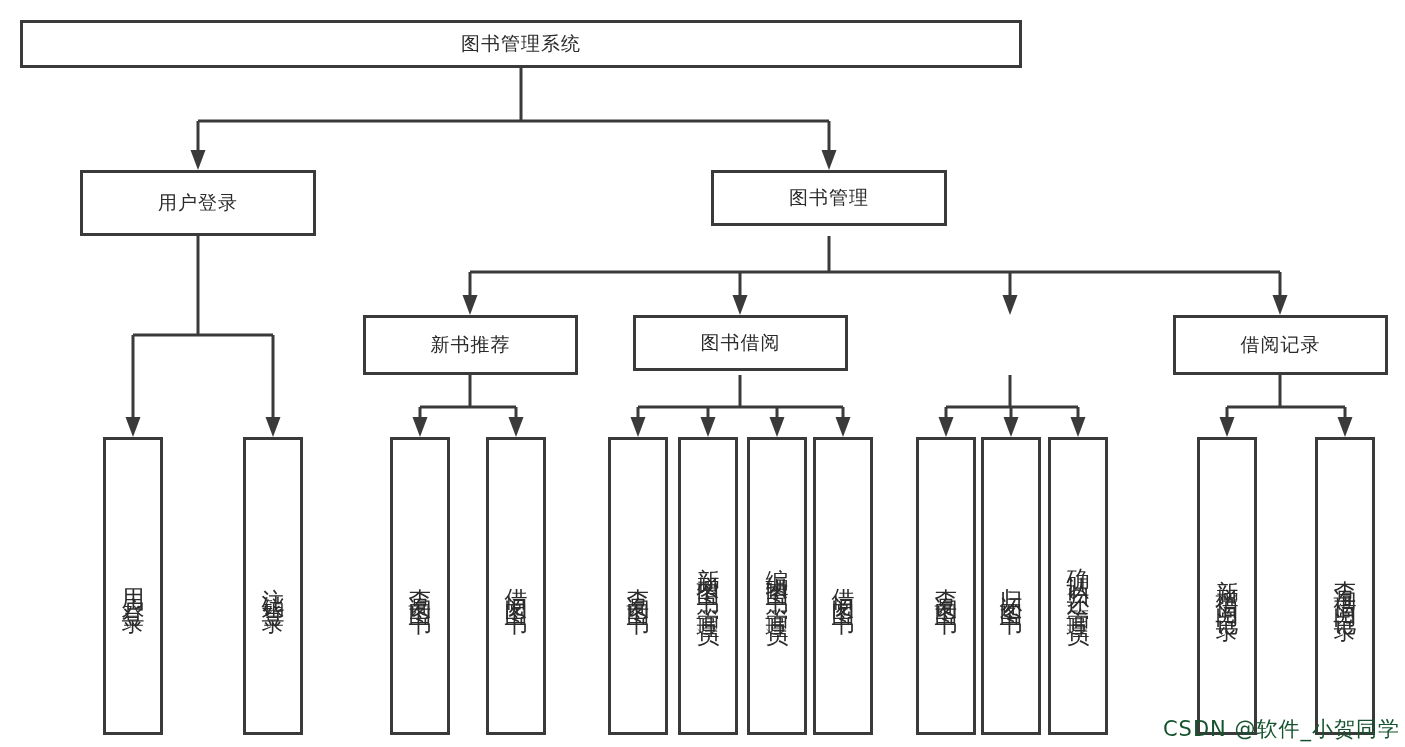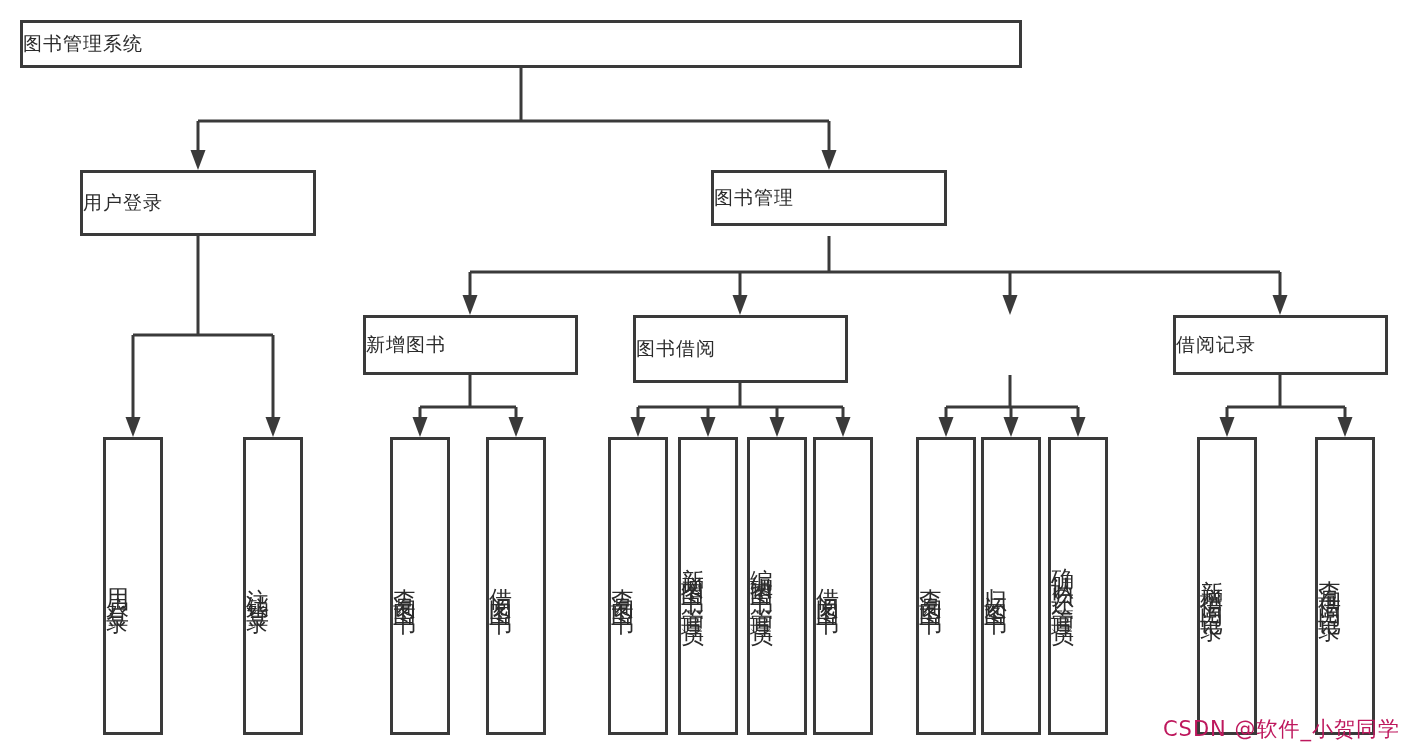--- a/index.html
+++ b/index.html
@@ -9,31 +9,31 @@
   .stage { position: absolute; inset: 0; width: 1405px; height: 747px; }
 
   svg.connectors { position: absolute; left: 0; top: 0; z-index: 1; }
 
   .node {
     position: absolute;
     border: 3px solid #3a3a3a;
     background: #ffffff;
     display: flex;
     align-items: center;
-    justify-content: flex-start;
+    justify-content: center;
     color: #2b2b2b;
     z-index: 2;
   }
   .h-node { font-size: 19px; letter-spacing: 1px; }
 
   .node-root   { left: 20px;   top: 20px;  width: 1002px; height: 48px; }
   .node-login  { left: 80px;   top: 170px; width: 236px;  height: 66px; }
   .node-mgmt   { left: 711px;  top: 170px; width: 236px;  height: 56px; }
   .node-mod0   { left: 363px;  top: 315px; width: 215px;  height: 60px; }
-  .node-mod1   { left: 633px;  top: 315px; width: 215px;  height: 68px; }
+  .node-mod1   { left: 633px;  top: 315px; width: 215px;  height: 56px; }
   .node-mod2   { left: 903px;  top: 315px; width: 215px;  height: 60px; }
   .node-mod3   { left: 1173px; top: 315px; width: 215px;  height: 60px; }
 
   .v-node { top: 437px; width: 60px; height: 298px; }
   .v-node .vtext {
     writing-mode: vertical-rl;
     text-orientation: mixed;
     font-size: 23px;
     letter-spacing: 8px;
     line-height: 1;
@@ -52,21 +52,21 @@
   .lf-9  { left: 981px; }
   .lf-10 { left: 1048px; }
   .lf-11 { left: 1197px; }
   .lf-12 { left: 1315px; }
 
   .watermark {
     position: absolute;
     right: 5px;
     bottom: 4px;
     font-size: 21px;
-    color: #be185d;
+    color: #14532d;
     letter-spacing: 1px;
     z-index: 3;
   }
 </style>
 </head>
 <body>
 
 <div class="stage">
 
   <svg class="connectors" width="1405" height="747" viewBox="0 0 1405 747">
@@ -129,21 +129,21 @@
   </div>
 
   <div class="node h-node node-login">
     <span>用户登录</span>
   </div>
   <div class="node h-node node-mgmt">
     <span>图书管理</span>
   </div>
 
   <div class="node h-node node-mod0">
-    <span>新增图书</span>
+    <span>新书推荐</span>
   </div>
   <div class="node h-node node-mod1">
     <span>图书借阅</span>
   </div>
   <div class="node h-node node-mod3">
     <span>借阅记录</span>
   </div>
 
   <div class="node v-node lf-0">
     <span class="vtext">用户登录</span>

